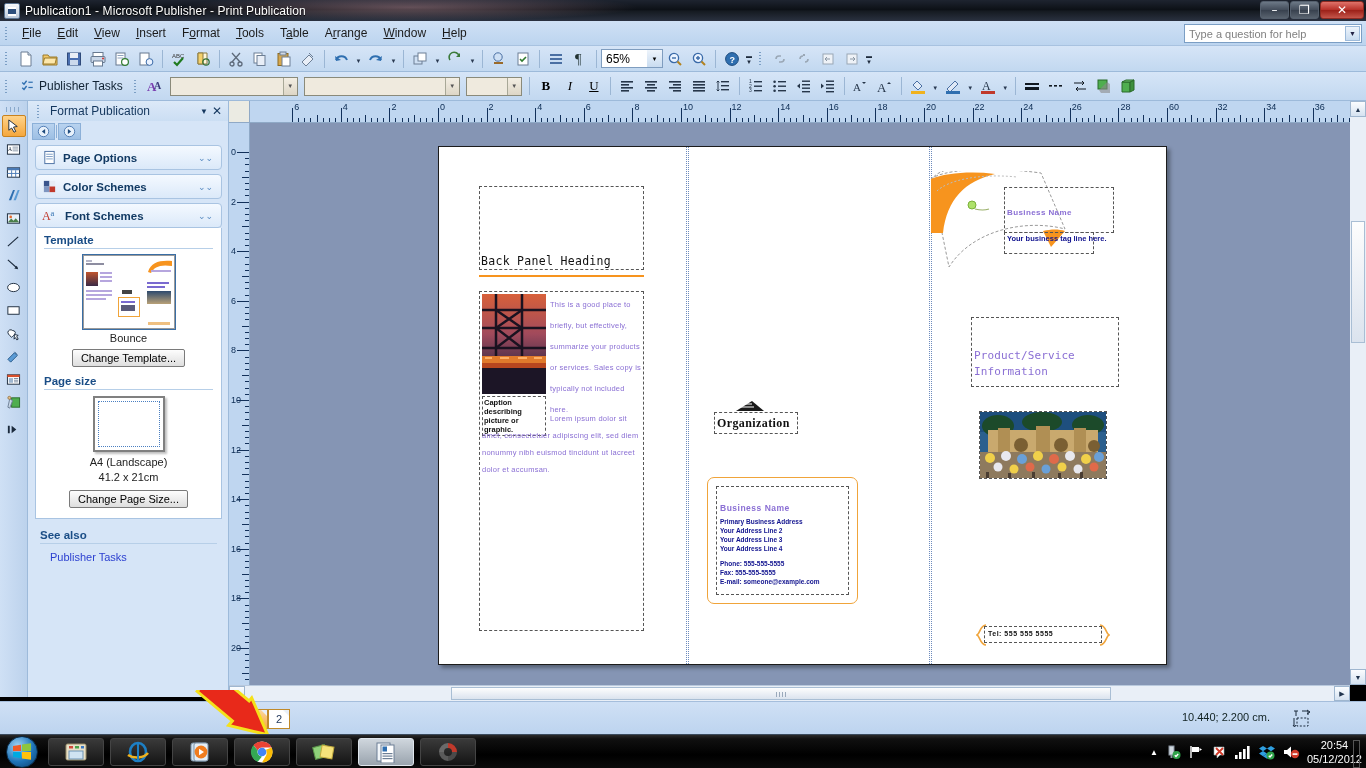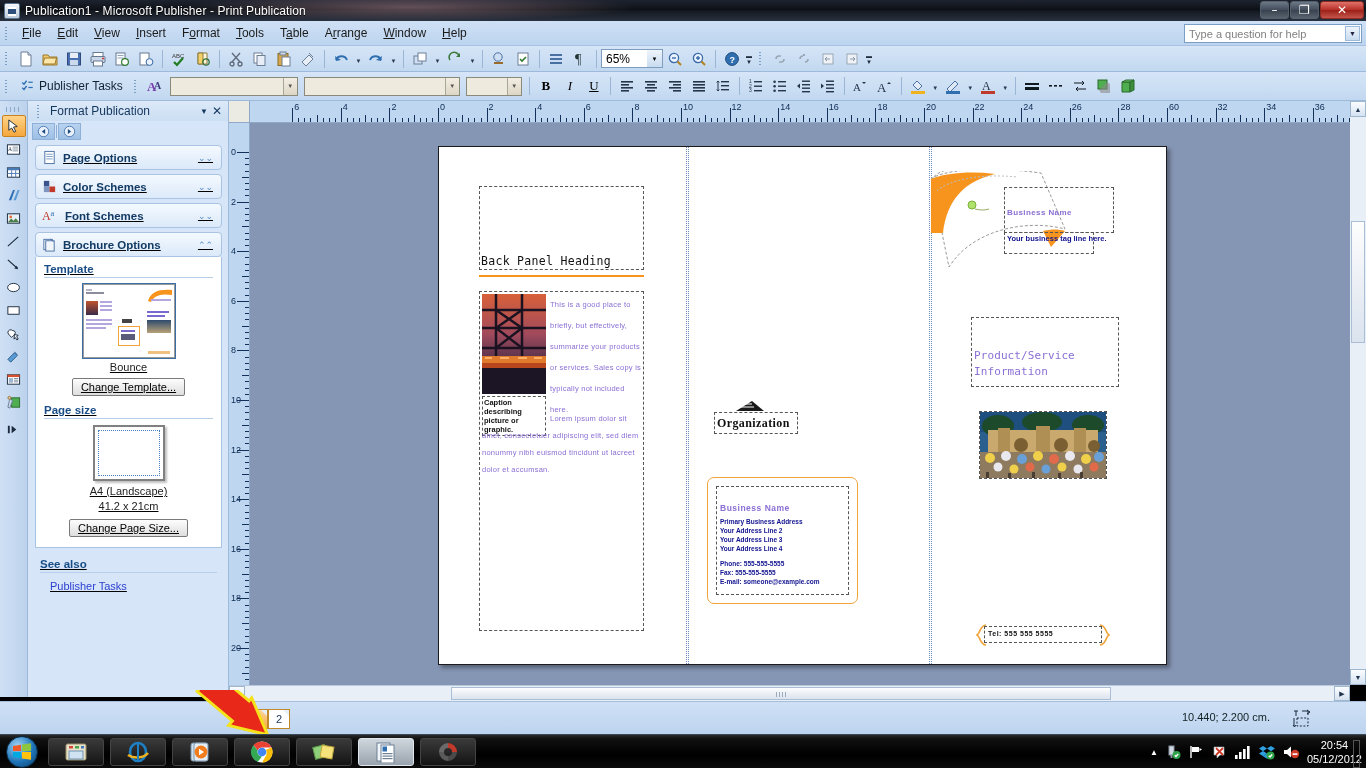--- a/index.html
+++ b/index.html
@@ -125,21 +125,21 @@
   }
   .tp-header{height:20px;display:flex;align-items:center;gap:4px;padding-left:4px;
     background:linear-gradient(180deg,#dce9f8,#cbdef3);}
   .tp-title{font-size:12px;color:#14375e;flex:1}
   .tp-x{font-size:12px;color:#14375e;padding-right:6px;}
   .tp-nav{height:20px;padding-left:4px;display:flex;align-items:center;}
   .navbtn{width:23px;height:17px;display:flex;align-items:center;justify-content:center;
     background:linear-gradient(180deg,#b9d3ef,#9dbfe4);border:1px solid #8cb0d8;}
   .navsep{width:1px;height:13px;background:#8cb0d8;margin:0 1px;}
 
-  .tp-body{position:absolute;left:0;top:40px;width:201px;bottom:0;overflow:hidden;text-decoration:underline;}
+  .tp-body{position:absolute;left:0;top:40px;width:201px;bottom:0;overflow:hidden;}
   .acc{
     margin:4px 7px 0 7px;height:25px;border:1px solid #a9c4e2;border-radius:4px;
     background:linear-gradient(180deg,#f4f9ff,#dbe9f9);
     display:flex;align-items:center;gap:6px;padding-left:6px;
   }
   .acc .label{font-size:11.5px;font-weight:bold;color:#123a63;flex:1}
   .acc .chev{font-size:9px;color:#5b8cc2;padding-right:8px;}
   .panel{
     margin:0 7px;border:1px solid #a9c4e2;border-top:none;background:#fff;
     padding:6px 8px 10px 8px;
@@ -815,29 +815,20 @@
         <span class="label">Color Schemes</span>
         <span class="chev">⌄⌄</span>
       </div>
       <div class="acc">
         <svg width="17" height="15" viewBox="0 0 18 16">
             <text x="0" y="13" font-size="13" font-family="serif" fill="#c0392b">A</text>
             <text x="9" y="8" font-size="9" font-family="serif" fill="#2f6fb0">a</text>
           </svg>
         <span class="label">Font Schemes</span>
         <span class="chev">⌄⌄</span>
-      </div>
-      <div class="acc">
-        <svg width="15" height="15" viewBox="0 0 16 16">
-            <rect x="2" y="2.5" width="9" height="11" fill="#fff" stroke="#4a6fa3"></rect>
-            <rect x="4" y="4" width="9" height="11" fill="#f2f6fb" stroke="#4a6fa3"></rect>
-            <path d="M9 2l3 3" stroke="#4a6fa3"></path>
-          </svg>
-        <span class="label">Brochure Options</span>
-        <span class="chev">⌃⌃</span>
       </div>
 
       <div class="panel">
         <div class="sect-h">Template</div>
 
         <div class="thumb sel">
 
           <div style="position:absolute;left:2px;top:4px;width:6px;height:1.5px;background:#b7b7c8"></div>
           <div style="position:absolute;left:2px;top:7px;width:18px;height:1.5px;background:#8d8da0"></div>
           <div style="position:absolute;left:2px;top:16px;width:12px;height:14px;background:linear-gradient(180deg,#c0552d,#3a2a46)"></div>

